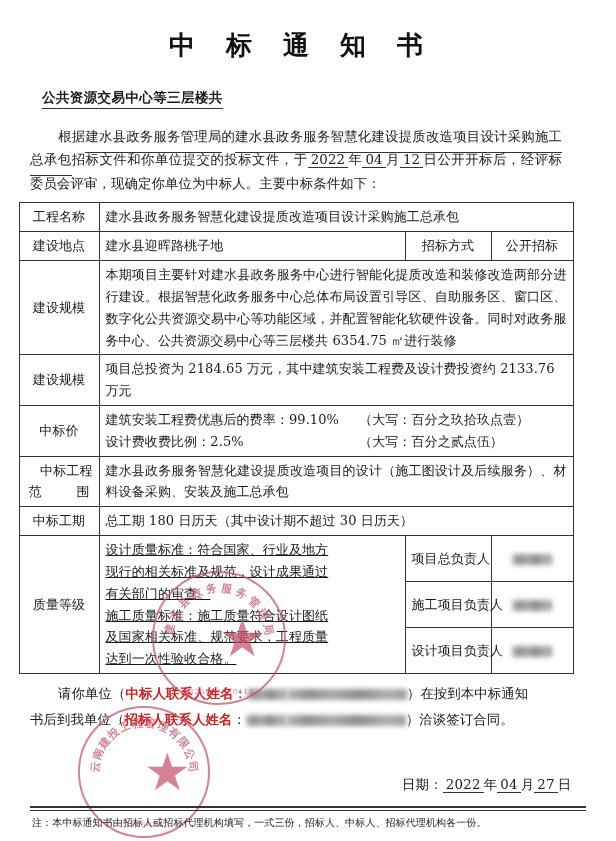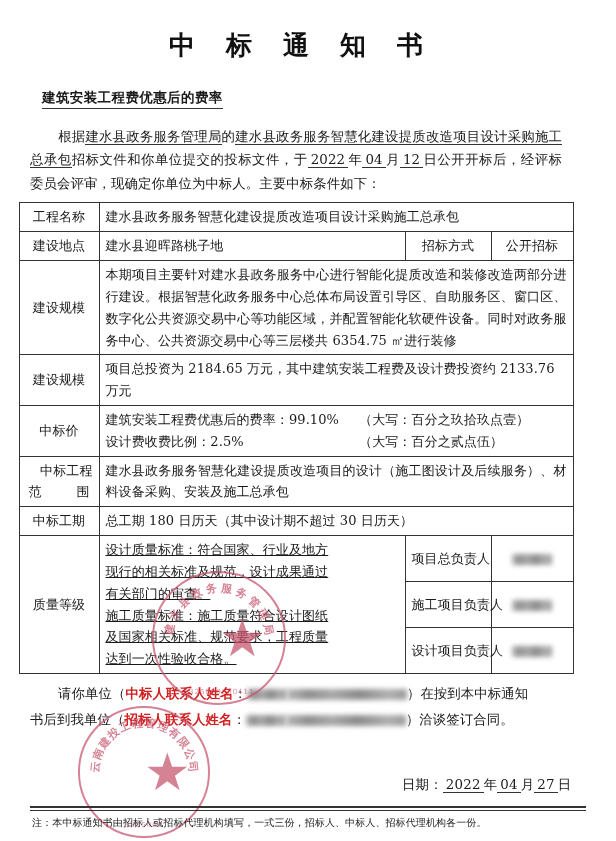--- a/index.html
+++ b/index.html
@@ -38,21 +38,21 @@
 
   
   .body-para{
     margin:16px 30px 0 30px;
     font-size:13.4px;
     line-height:1.75;
     text-align:justify;
     letter-spacing:.1px;
   }
   .body-para .ind{display:inline-block;width:28px;}
-  .u{border-bottom:1.1px solid #333;padding-bottom:0px;}
+  .u{border-bottom:1.1px solid #333;padding-bottom:8px;}
   .ul-gap{border-bottom:1.1px solid #333;padding:0 3px 0 3px;}
 
   
   table.main{
     border-collapse:collapse;
     margin:7px auto 0 auto;
     width:554px;
     table-layout:fixed;
     font-size:13px;
   }
@@ -183,21 +183,21 @@
   }
 </style>
 </head>
 <body>
 
 <div class="page">
 
   <div class="doc-title">中 标 通 知 书</div>
 
   <div>
-    <span class="addressee">建筑安装工程费优惠后的费率</span>
+    <span class="addressee">公共资源交易中心等三层楼共</span>
   </div>
 
   <p class="body-para">
     <span class="ind"></span><span>根据</span><span class="u">建水县政务服务管理局</span><span>的</span><span class="u">建水县政务服务智慧化建设提质改造项目设计采购施工总承包</span><span>招标文件和你单位提交的投标文件，于</span><span class="ul-gap">2022</span><span>年</span><span class="ul-gap">04</span><span>月</span><span class="ul-gap">12</span><span>日</span><span>公开开标后，经评标委员会评审，现确定你单位为中标人。主要中标条件如下：</span>
   </p>
 
   <table class="main">
     <colgroup>
       <col style="width:80px">
       <col style="width:306px">

